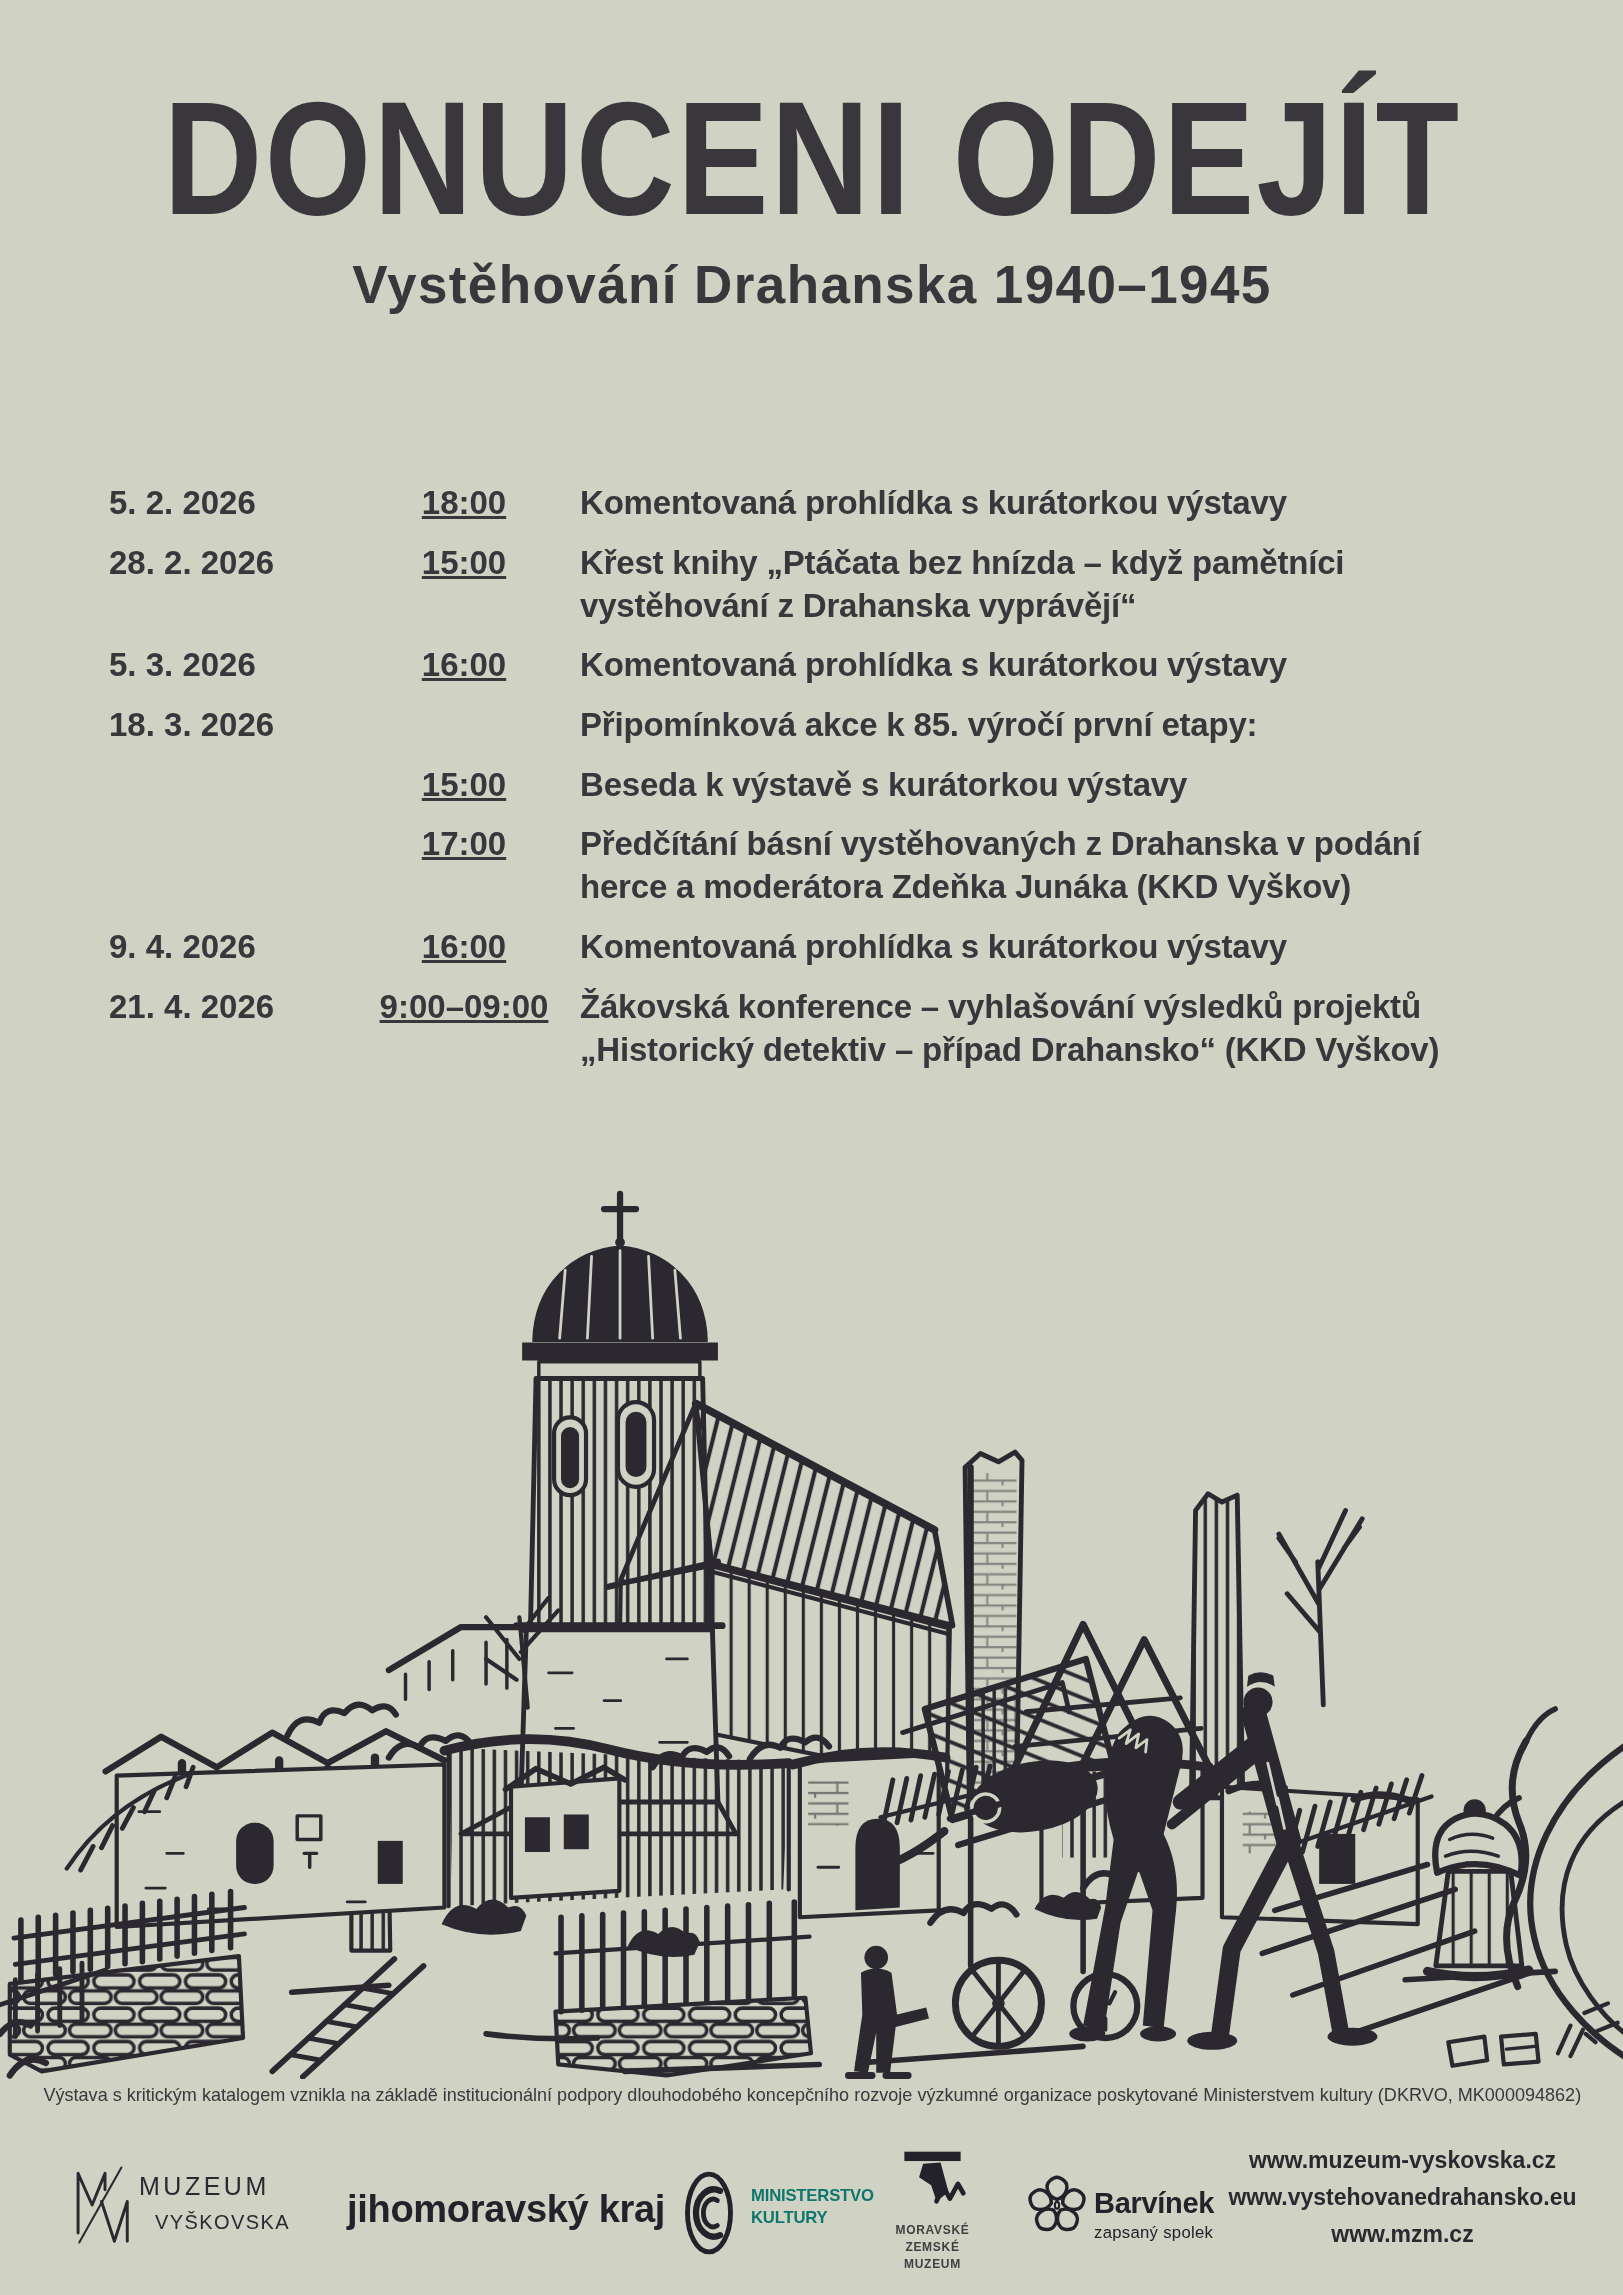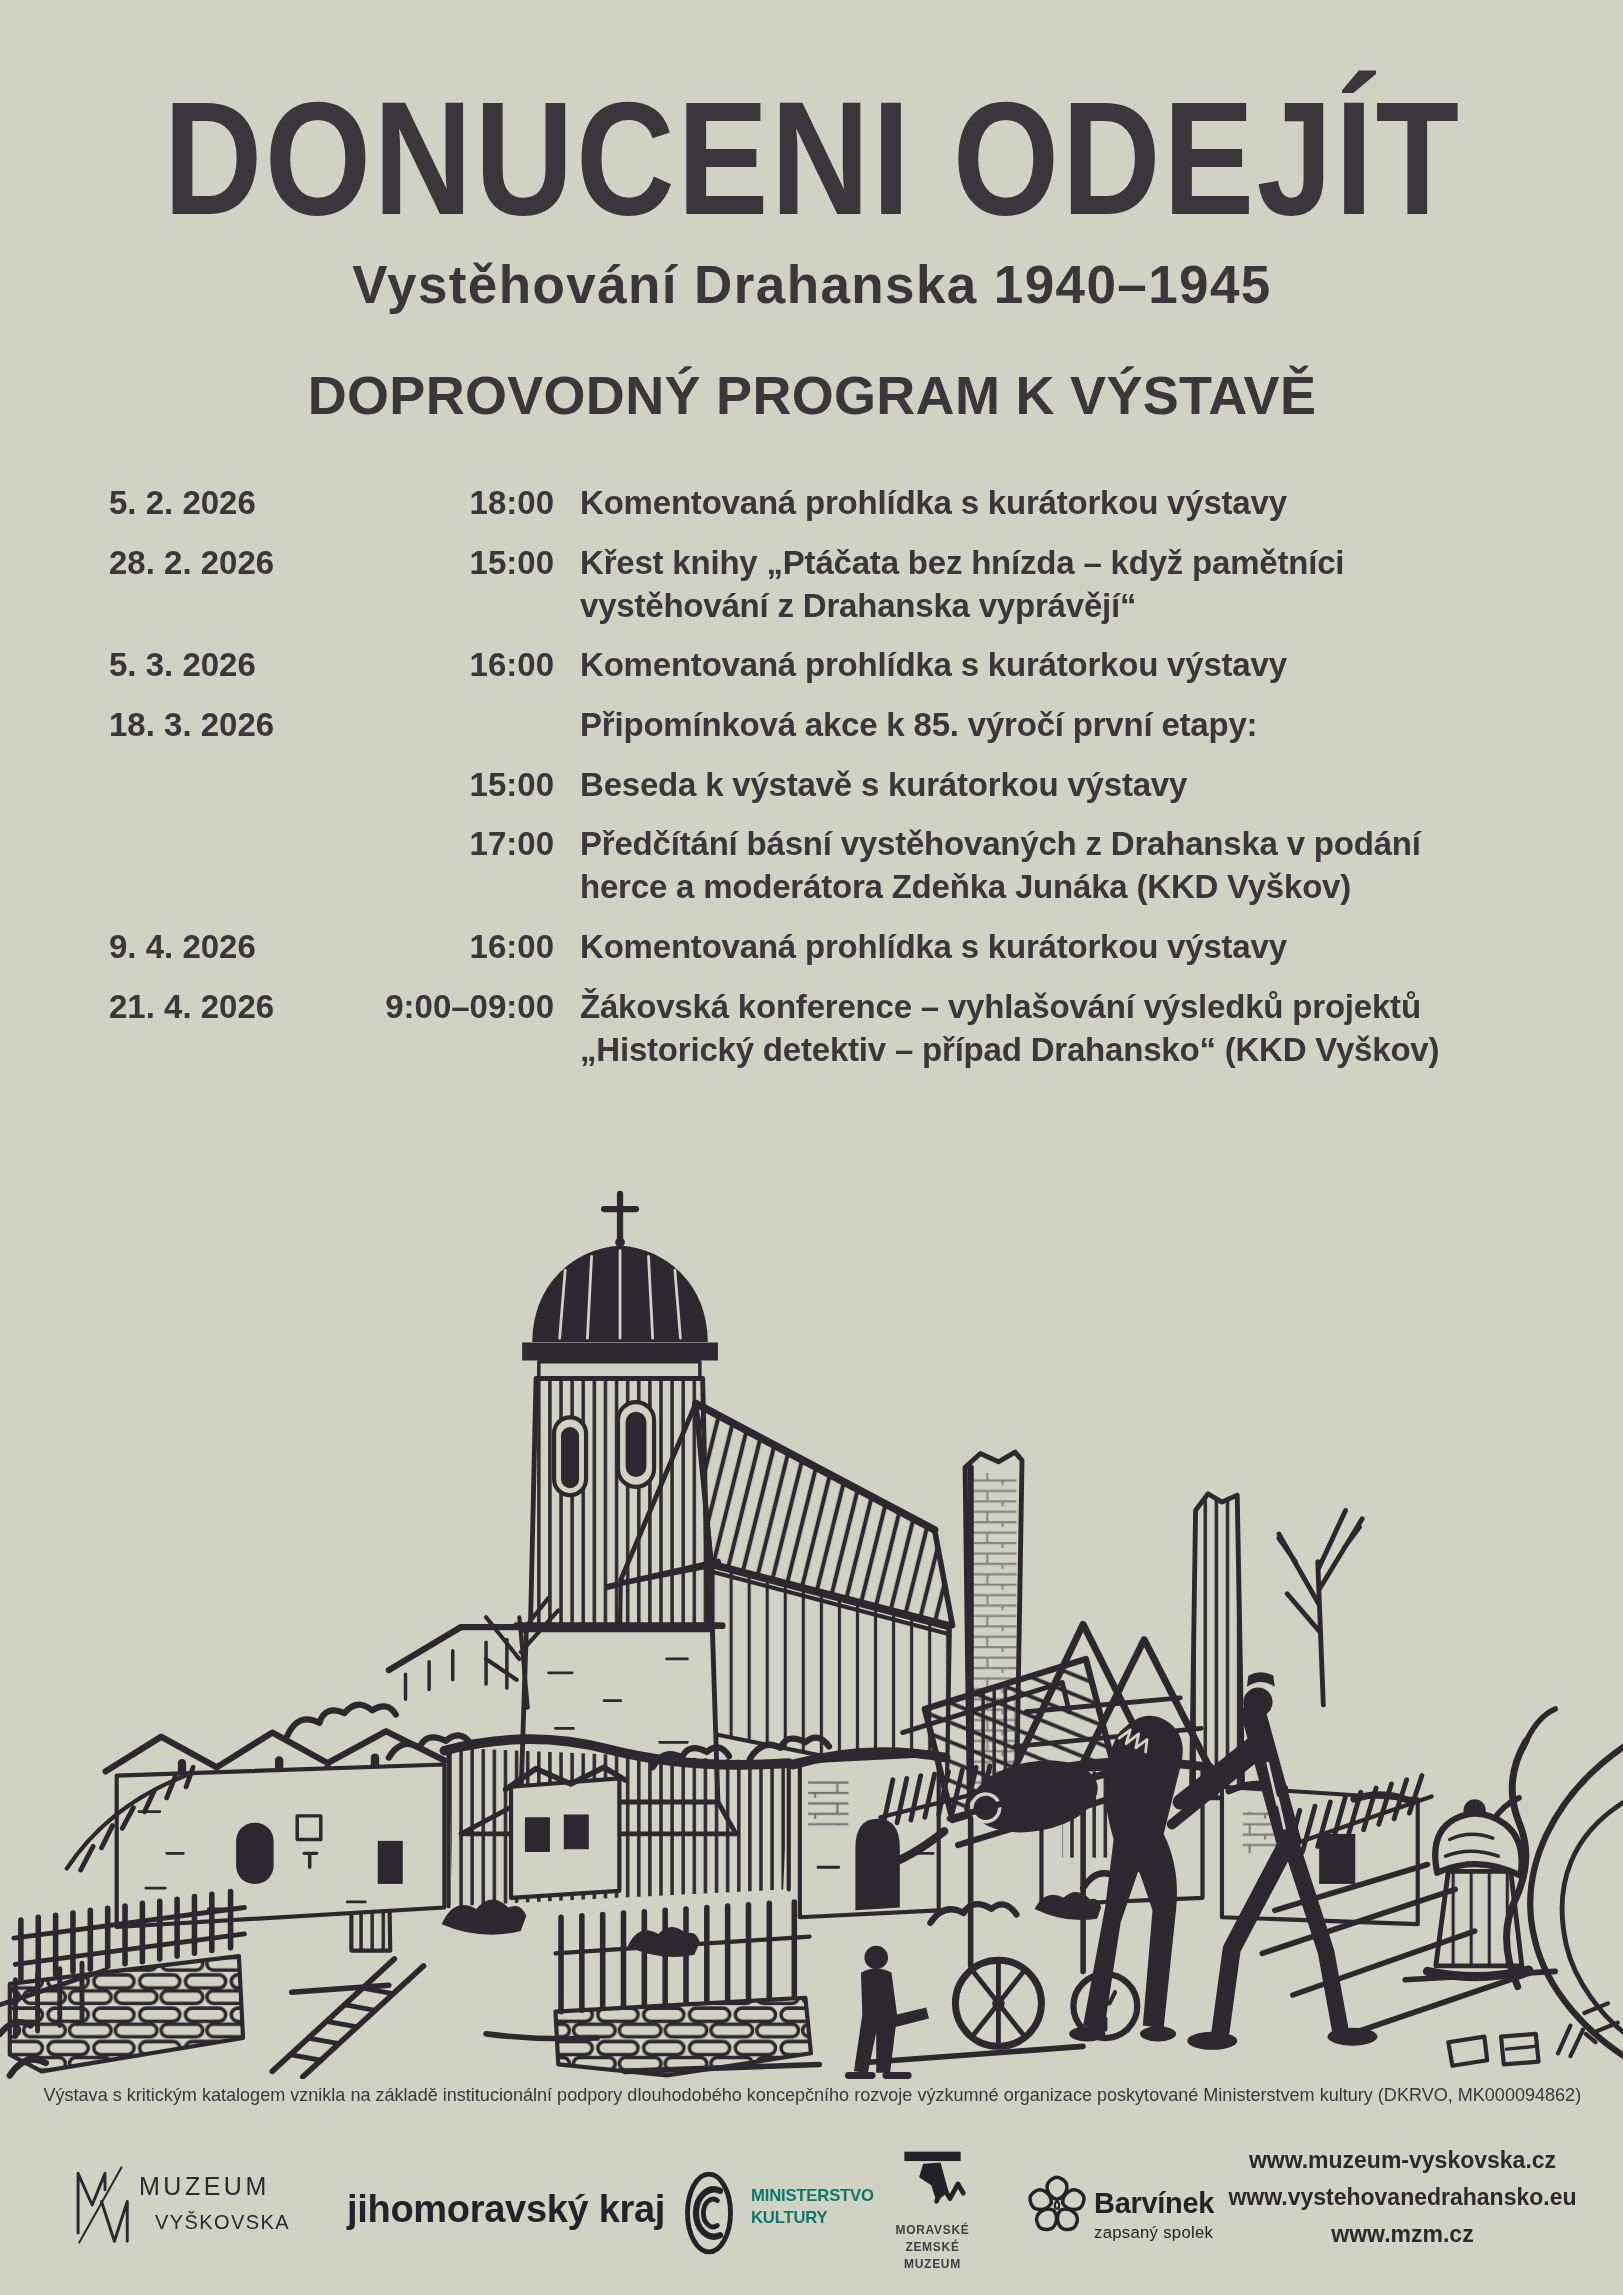--- a/index.html
+++ b/index.html
@@ -12,21 +12,21 @@
   .title{position:absolute;top:78px;left:0;width:100%;text-align:center;
     font-size:161px;font-weight:bold;line-height:1;white-space:nowrap;}
   .title .squeeze{display:inline-block;transform:scaleX(0.85);transform-origin:center;letter-spacing:2.8px;}
   .subtitle{position:absolute;top:254px;left:0;width:100%;text-align:center;
     font-size:53px;font-weight:bold;letter-spacing:1.4px;}
   .heading{position:absolute;top:364px;left:0;width:100%;text-align:center;
     font-size:54px;font-weight:bold;letter-spacing:0.3px;}
   .schedule{position:absolute;top:481px;left:109px;width:1371px;}
   .row{display:grid;grid-template-columns:239px 180px 1fr;column-gap:26px;
     font-size:33px;font-weight:bold;line-height:43px;margin-bottom:16.7px;}
-  .time{text-align:right;}
+  .time{text-align:center;text-decoration:underline;}
   .desc{letter-spacing:-0.2px;}
   .illustration{position:absolute;top:1173px;left:0;width:1624px;height:906px;}
   .disclaimer{position:absolute;top:2084px;left:0;width:100%;text-align:center;
     font-size:19px;font-weight:400;color:#3a373d;}
   .disclaimer .squeeze{display:inline-block;transform:scaleX(0.95);transform-origin:center;}
   .abs{position:absolute;}
   .mv-logo{left:67px;top:2164px;}
   .mv-text{left:139px;top:2168px;font-size:25px;letter-spacing:3.5px;line-height:36px;color:#2b2830;}
   .mv-text .l2{font-size:20px;letter-spacing:1.4px;margin-left:16px;}
   .jmk{left:347px;top:2188px;font-size:38px;font-weight:bold;color:#23212a;letter-spacing:-0.3px;}
@@ -41,21 +41,20 @@
   .websites{left:1222px;top:2142px;width:361px;text-align:center;
     font-size:23px;font-weight:bold;line-height:37px;color:#2b2830;}
 </style>
 </head>
 <body>
 
 <div class="poster">
 
   <div class="title"><span class="squeeze">DONUCENI ODEJÍT</span></div>
   <div class="subtitle">Vystěhování Drahanska 1940–1945</div>
-  <div class="heading">DOPROVODNÝ PROGRAM K VÝSTAVĚ</div>
 
   <div class="schedule">
     <div class="row">
       <div class="date">5. 2. 2026</div>
       <div class="time">18:00</div>
       <div class="desc">Komentovaná prohlídka s kurátorkou výstavy</div>
     </div>
     <div class="row">
       <div class="date">28. 2. 2026</div>
       <div class="time">15:00</div>

